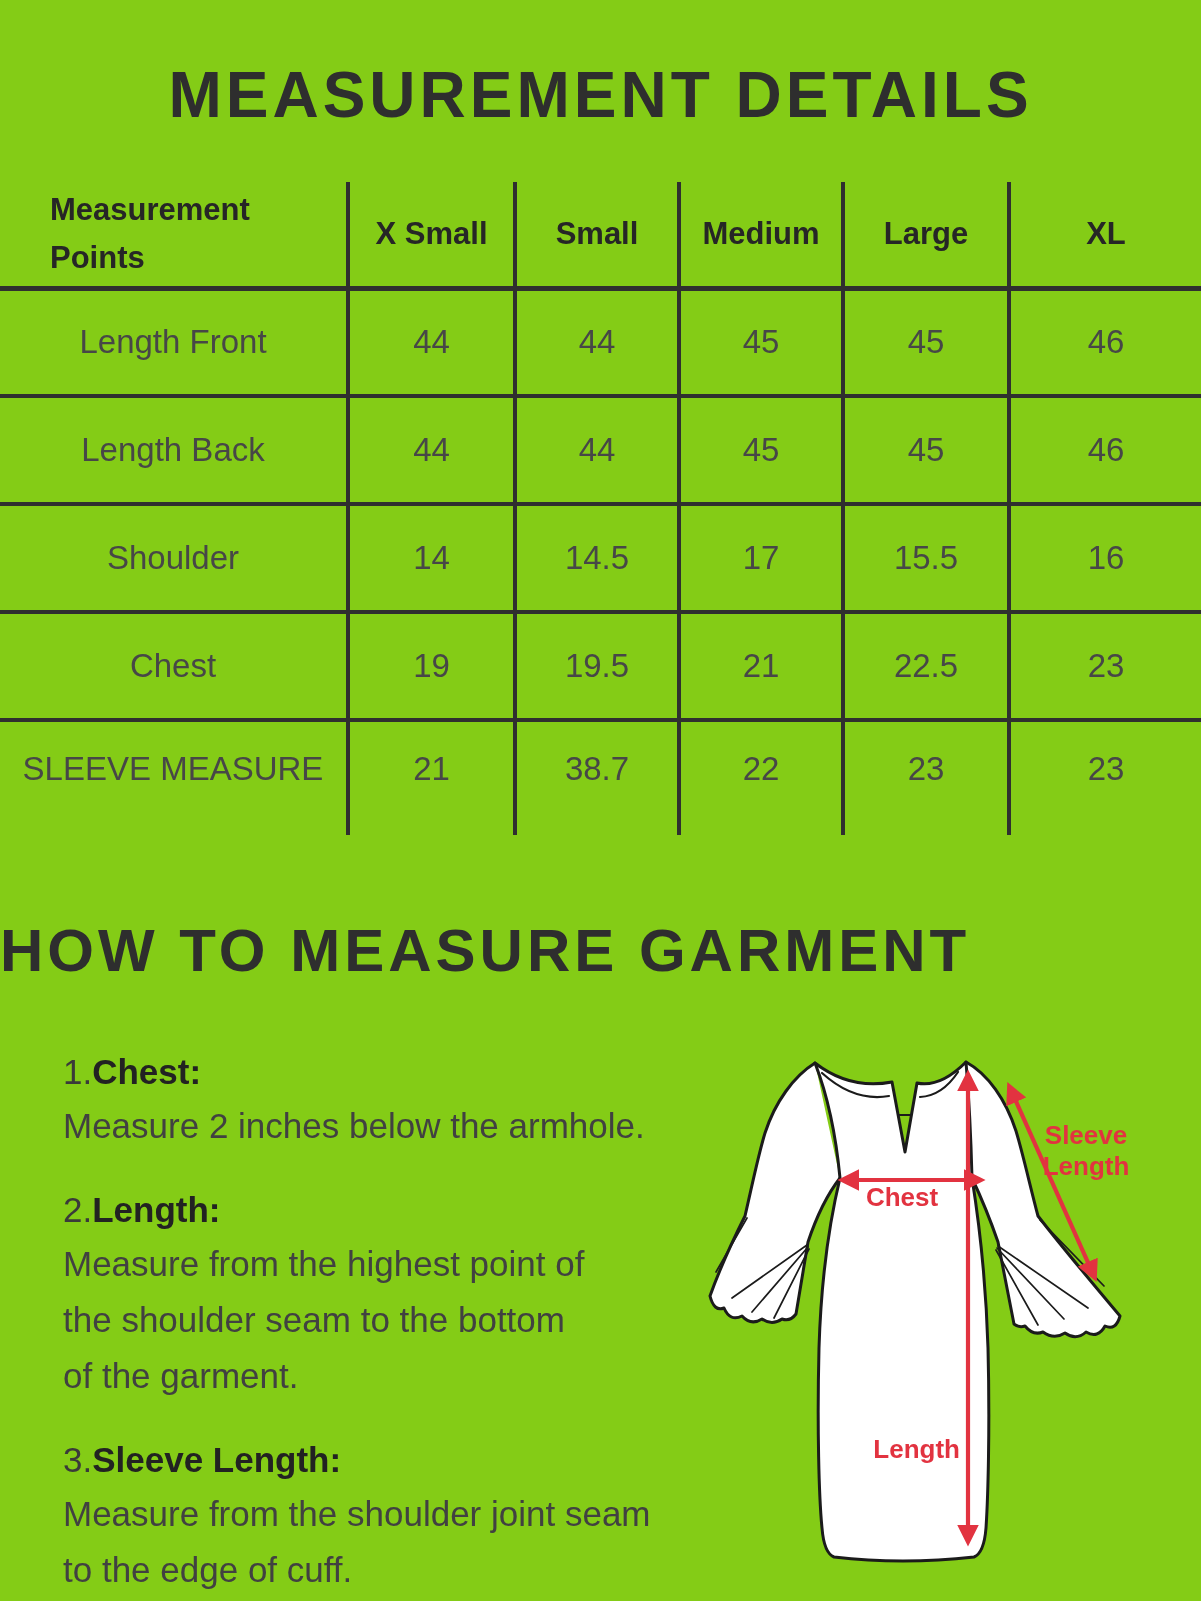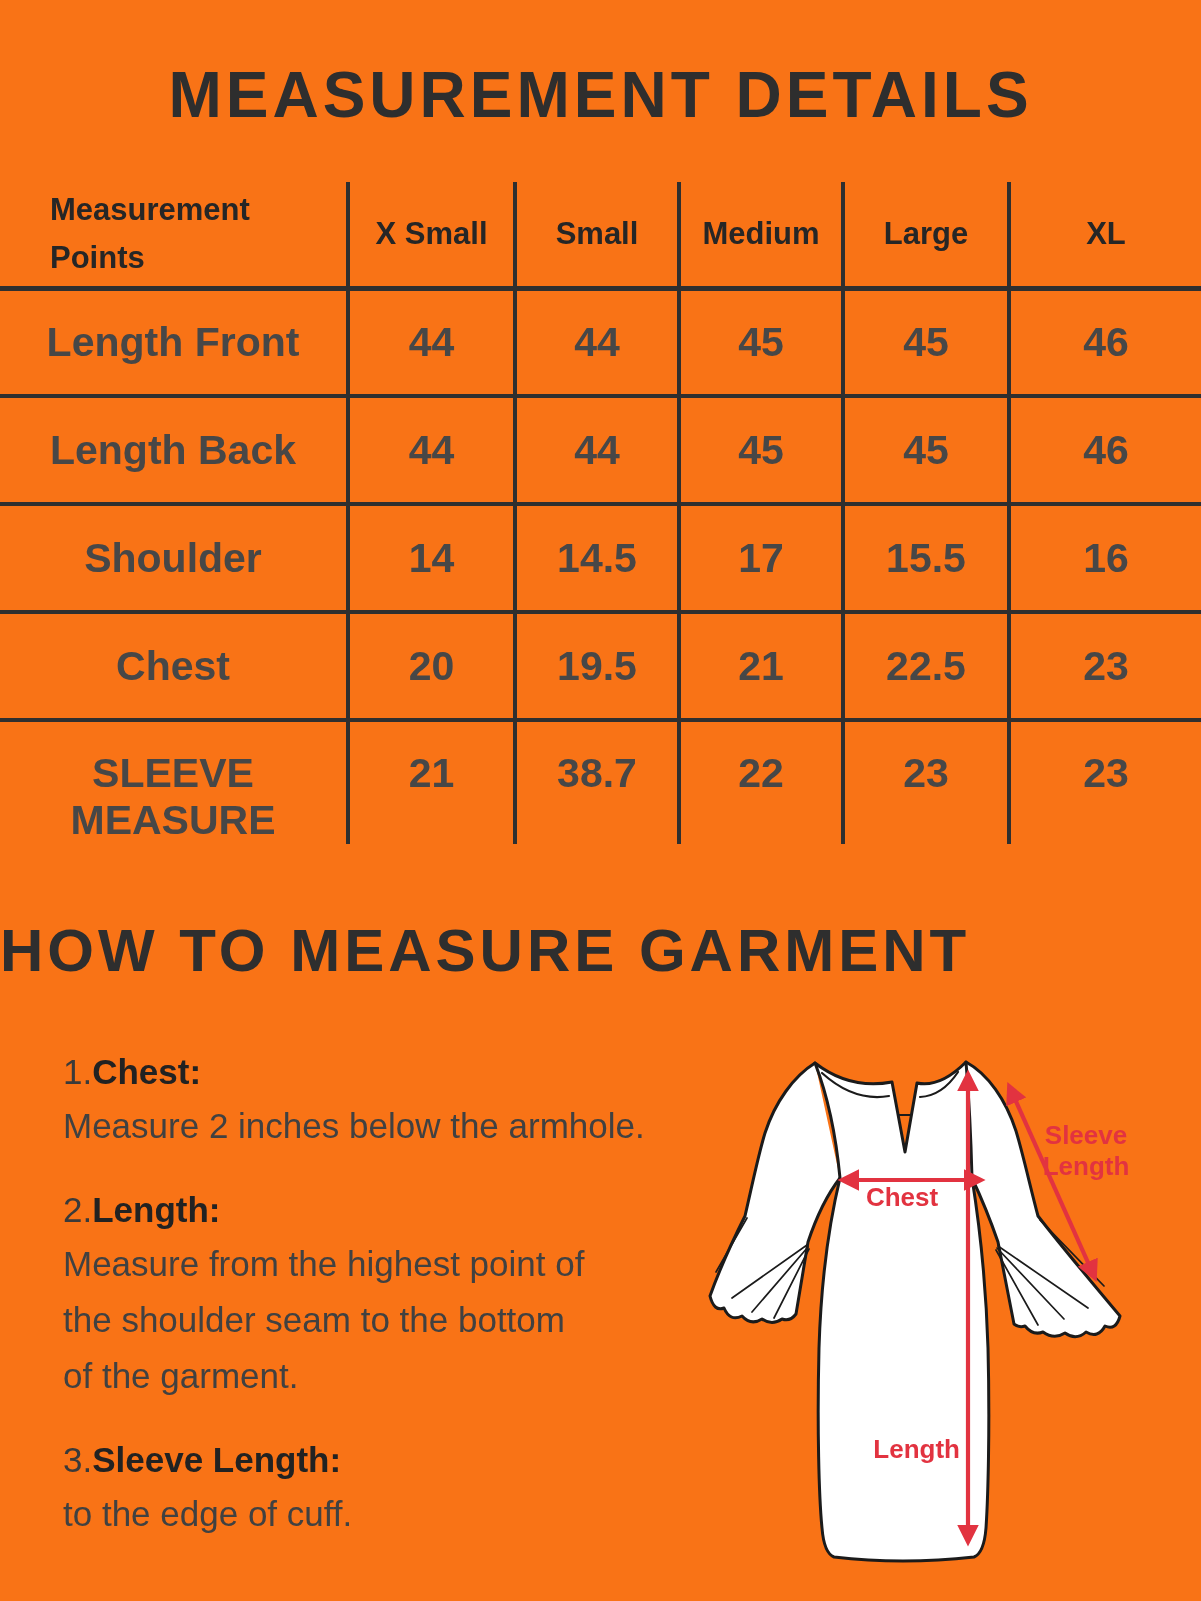--- a/index.html
+++ b/index.html
@@ -8,21 +8,21 @@
     --body-ink: #444444;
     --line: #2f2f2f;
   }
   * { margin: 0; padding: 0; box-sizing: border-box; }
   html, body { background: #ffffff; }
   body { font-family: "Liberation Sans", "DejaVu Sans", sans-serif; }
   .page {
     position: relative;
     width: 1201px;
     height: 1601px;
-    background: #f97316;
+    background: #84cc16;
     overflow: hidden;
     margin: 0 auto;
   }
   .main-title {
     position: absolute;
     top: 58px; left: 0;
     width: 100%;
     text-align: center;
     font-size: 64px;
     font-weight: 800;
@@ -64,22 +64,22 @@
     text-align: left;
     padding-left: 50px;
   }
   table.size-table thead th.points-header .wrap {
     display: block;
     width: 250px;
     line-height: 48px;
   }
   table.size-table tbody td {
     height: 108px;
-    font-size: 41px;
-    font-weight: 700;
+    font-size: 33px;
+    font-weight: 400;
     color: #474747;
   }
   table.size-table tbody tr:not(:last-child) td {
     border-bottom: 4px solid var(--line);
   }
   table.size-table tbody tr:last-child td { height: 115px; vertical-align: top; padding-top: 28px; }
   .instructions {
     position: absolute;
     top: 1046px;
     left: 63px;
@@ -166,21 +166,21 @@
       <tr>
         <td>Shoulder</td>
         <td>14</td>
         <td>14.5</td>
         <td>17</td>
         <td>15.5</td>
         <td>16</td>
       </tr>
       <tr>
         <td>Chest</td>
-        <td>20</td>
+        <td>19</td>
         <td>19.5</td>
         <td>21</td>
         <td>22.5</td>
         <td>23</td>
       </tr>
       <tr>
         <td>SLEEVE MEASURE</td>
         <td>21</td>
         <td>38.7</td>
         <td>22</td>
@@ -198,20 +198,21 @@
       <p class="il">Measure 2 inches  below the armhole.</p>
     </div>
     <div class="instr">
       <p class="ih"><span class="num">2.</span><span class="it">Length:</span></p>
       <p class="il">Measure from the highest point of</p>
       <p class="il">the shoulder seam to the bottom</p>
       <p class="il">of the garment.</p>
     </div>
     <div class="instr">
       <p class="ih"><span class="num">3.</span><span class="it">Sleeve Length:</span></p>
+      <p class="il">Measure from the shoulder joint seam</p>
       <p class="il">to the edge of cuff.</p>
     </div>
   </div>
 
   <div class="diagram">
     <svg width="520" height="560" viewBox="0 0 520 560">
       <defs>
         <marker id="ah" viewBox="0 0 10 10" refX="7" refY="5" markerWidth="5.2" markerHeight="5.2" orient="auto-start-reverse">
           <path d="M0,0 L10,5 L0,10 Z" fill="#e23340"></path>
         </marker>

